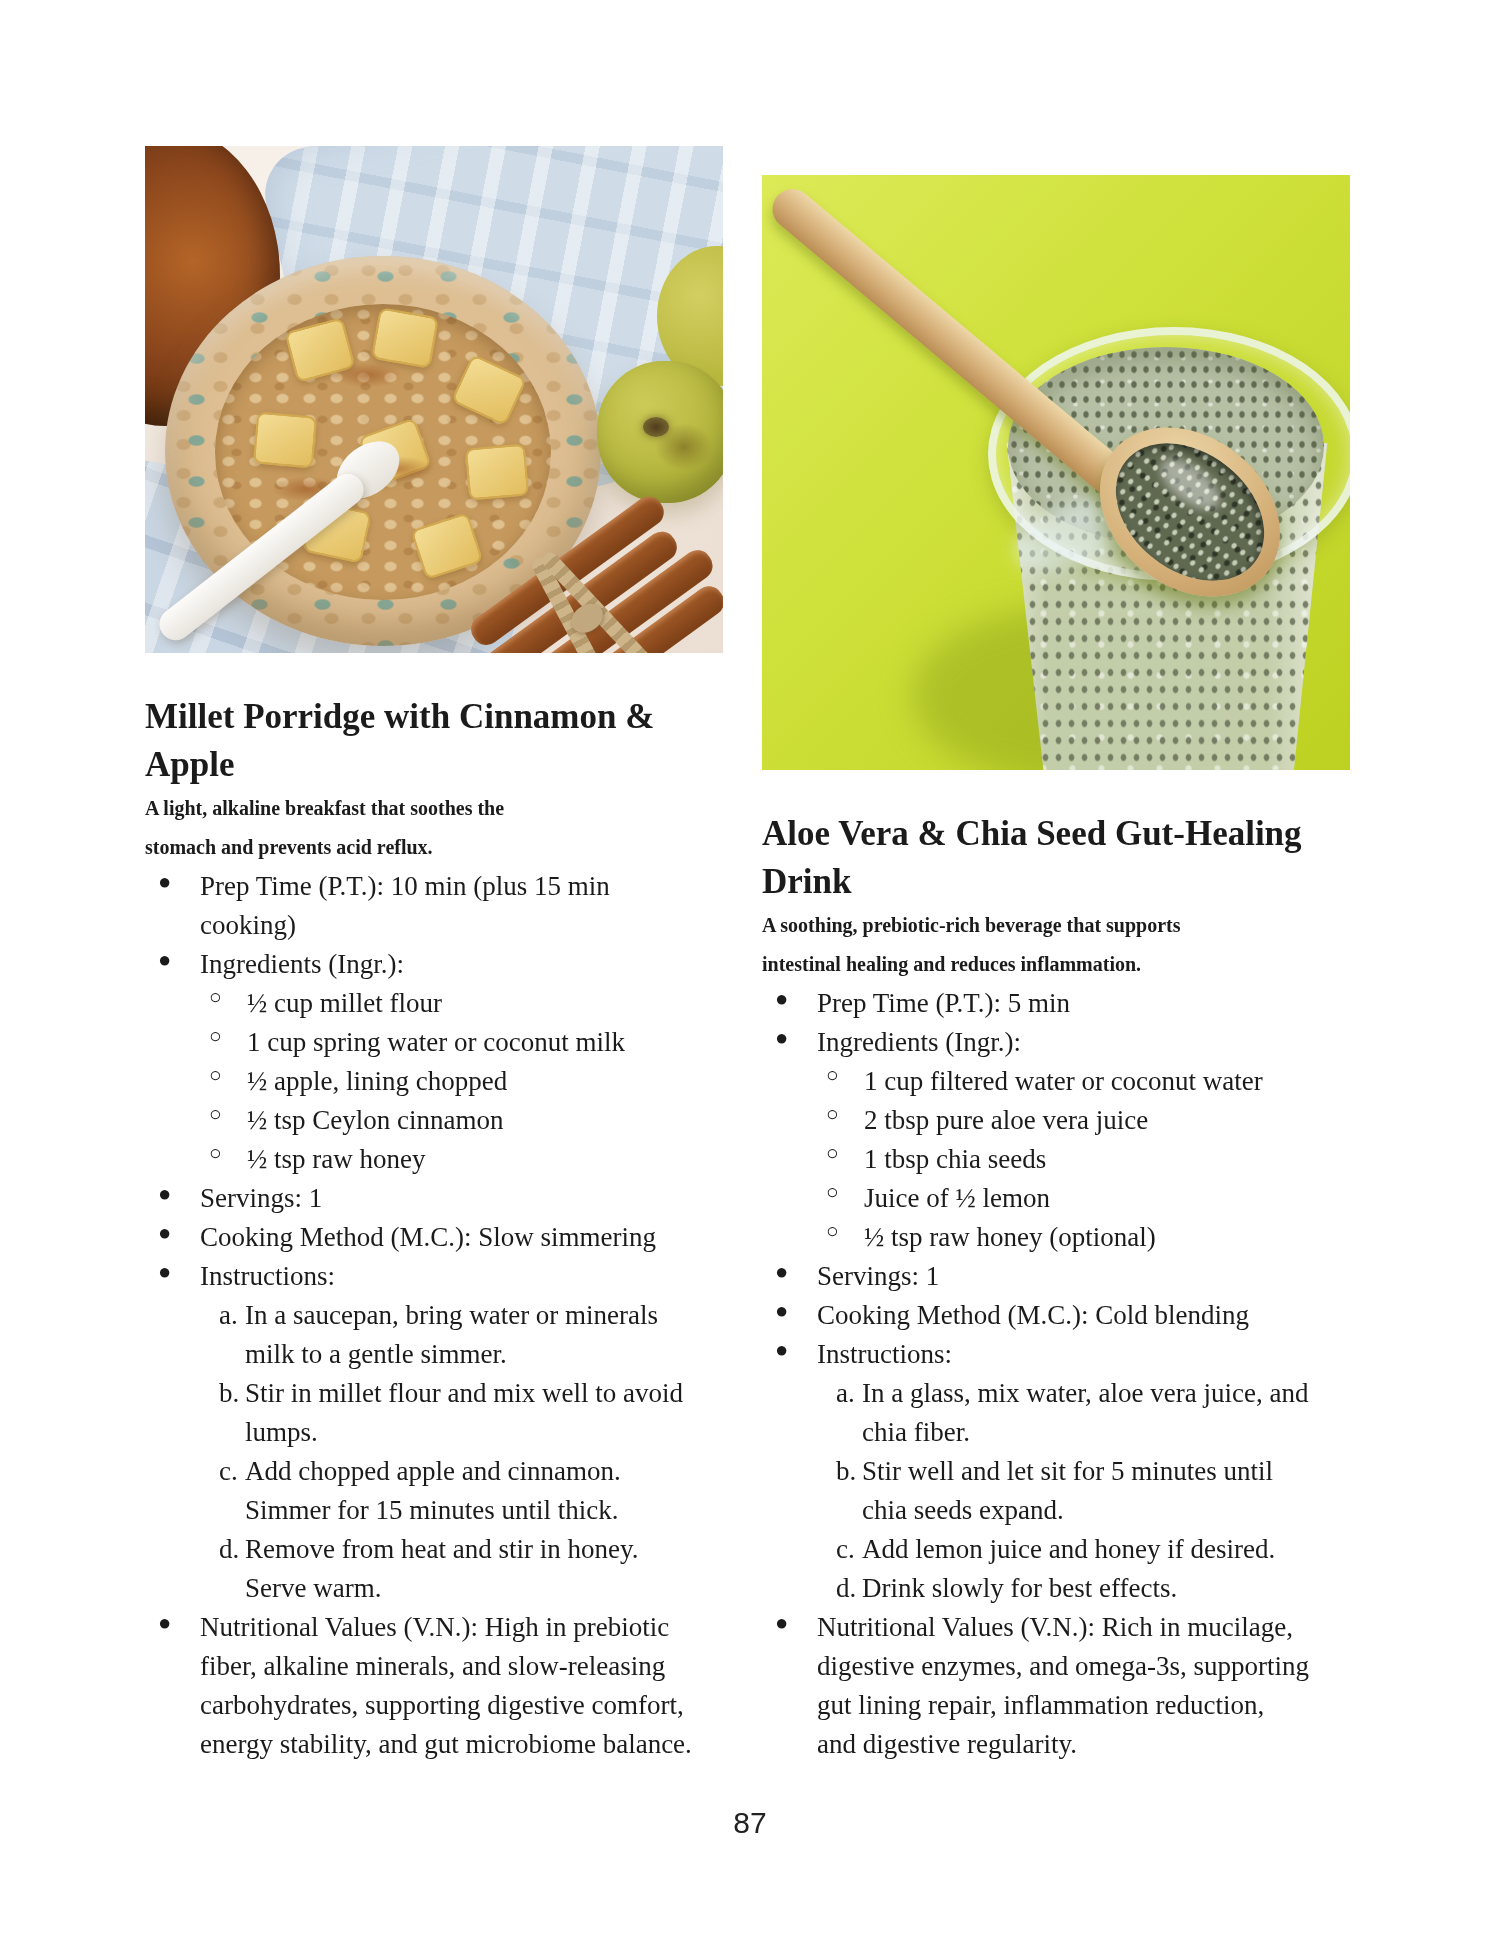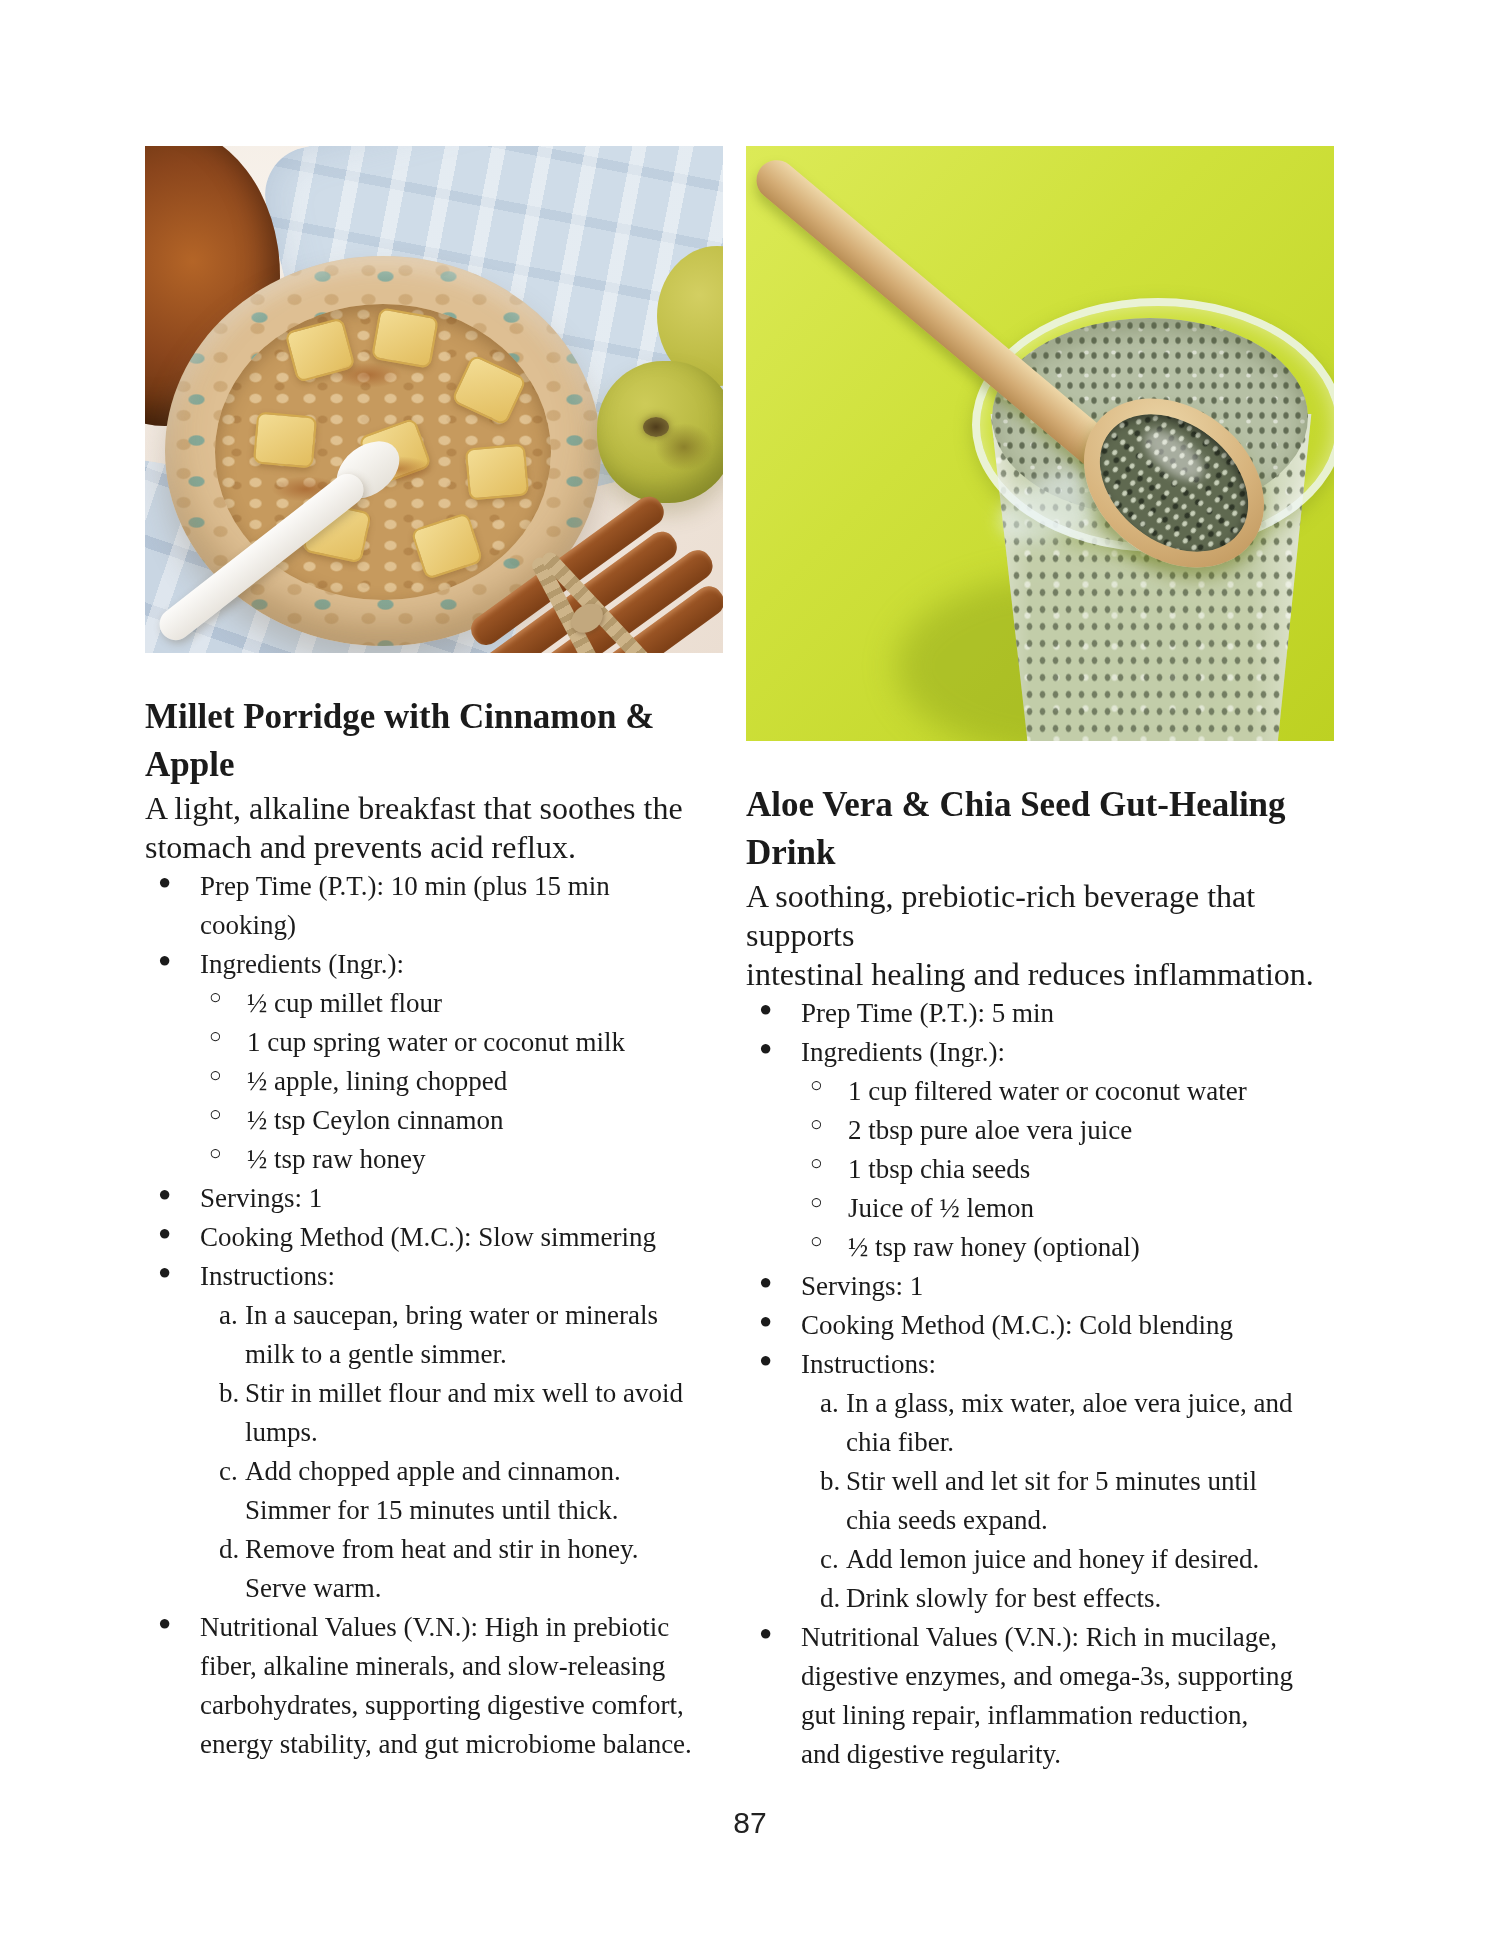--- a/index.html
+++ b/index.html
@@ -1,30 +1,30 @@
 <!DOCTYPE html>
 <html><head>
 <meta charset="utf-8">
 <style>
   html,body{margin:0;padding:0;}
   body{
     width:1500px;height:1941px;background:#ffffff;position:relative;overflow:hidden;
     font-family:"Liberation Serif", serif;color:#1b1b1b;
   }
-  .content{display:flex;gap:23px;padding:146px 0 0 145px;align-items:flex-start;}
+  .content{display:flex;gap:39px;padding:146px 0 0 145px;align-items:flex-end;}
   .column{display:block;}
   .col-left{width:578px;}
   .col-right{width:588px;}
 
   .photo{position:relative;overflow:hidden;}
   .photo-left{width:578px;height:507px;background:radial-gradient(circle at 20% 10%, #f7f1ea 0%, #f1e8df 45%, #ebded2 100%);}
   .photo-right{width:588px;height:595px;background:linear-gradient(135deg,#dcea57 0%, #cfe13b 40%, #bdd122 100%);}
 
   .title{font-size:35px;line-height:48px;font-weight:bold;margin:40px 0 0 0;white-space:pre-line;}
-  .desc{font-size:32px;line-height:39px;margin:0;white-space:pre-line;}
+  .desc{font-size:20px;line-height:39px;margin:0;white-space:pre-line;font-weight:bold;}
   ul,ol{list-style:none;margin:0;padding:0;}
   .l1{font-size:27px;line-height:39px;}
   .l1>li{position:relative;padding-left:55px;}
   .txt{white-space:pre-line;margin-top:20px;}
   .m1{position:absolute;left:13px;top:4px;font-size:22px;line-height:1;}
   .l2{margin-left:-55px;font-size:27px;line-height:39px;}
   .l2>li{position:relative;padding-left:102px;}
   .m2{position:absolute;left:64px;top:3px;font-size:21px;line-height:1;}
   .steps{margin-left:-55px;font-size:27px;line-height:39px;}
   .steps>li{position:relative;padding-left:100px;}

